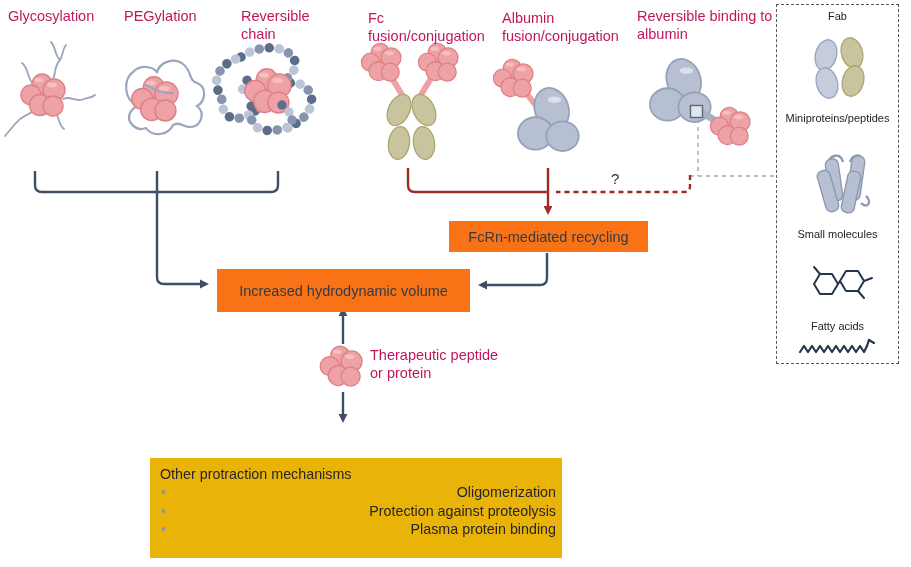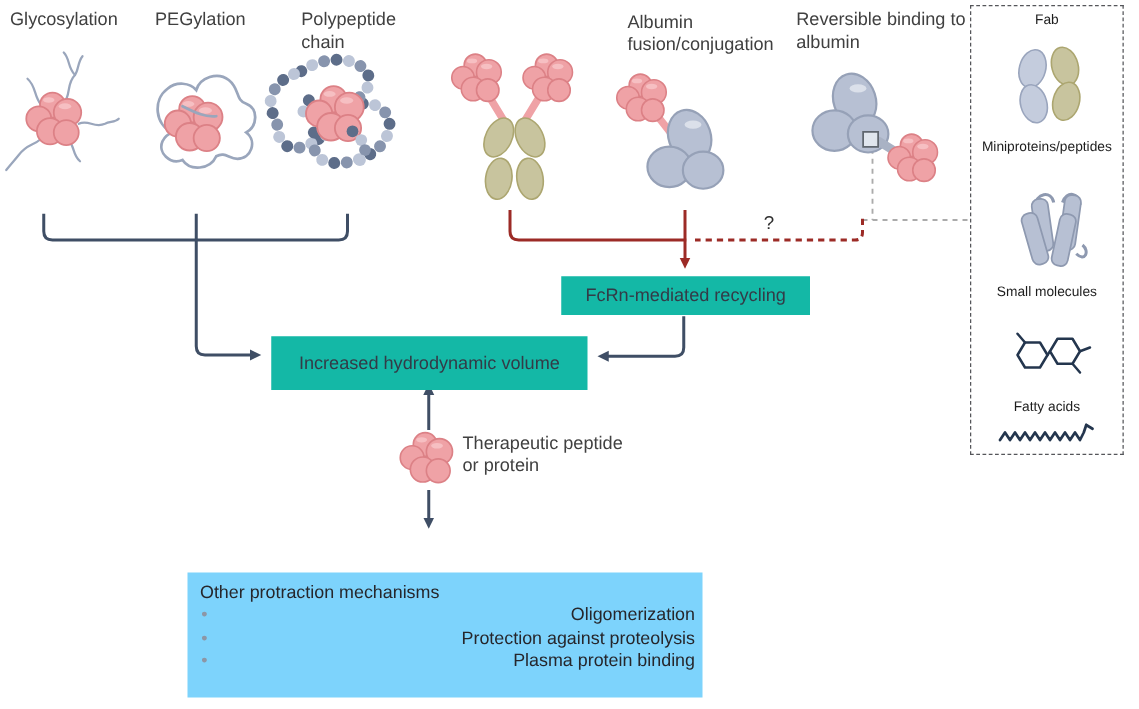--- a/index.html
+++ b/index.html
@@ -1,25 +1,25 @@
 <!DOCTYPE html>
 <html><head>
 <meta charset="utf-8">
 <style>
   html,body{margin:0;padding:0;background:#fff;}
   .stage{position:relative;width:911px;height:567px;background:#ffffff;overflow:hidden;
          font-family:"Liberation Sans",sans-serif;color:#1d1d1d;}
   .stage svg{position:absolute;left:0;top:0;}
-  .lbl{position:absolute;font-size:14.5px;line-height:1.26;color:#404040;}
-  .box{position:absolute;background:#14b8a6;display:flex;align-items:center;justify-content:center;
+  .lbl{position:absolute;font-size:14.5px;line-height:1.26;color:#be185d;}
+  .box{position:absolute;background:#f97316;display:flex;align-items:center;justify-content:center;
        font-size:14.5px;color:#333b47;}
   .qmark{position:absolute;font-size:15px;color:#2e2e2e;}
   .panel{position:absolute;left:776px;top:4px;width:121px;height:358px;border:1.5px dashed #55565a;}
   .plbl{position:absolute;left:0;right:0;text-align:center;font-size:11px;line-height:1.26;color:#1d1d1d;}
-  .other-box{position:absolute;left:150px;top:458px;width:412px;height:100px;background:#7dd3fc;
+  .other-box{position:absolute;left:150px;top:458px;width:412px;height:100px;background:#eab308;
              font-size:14.3px;line-height:18.4px;color:#26262b;box-sizing:border-box;padding:7px 6px 0 10px;}
   .other-box ul{margin:0;padding:0;list-style:none;text-align:right;}
   .other-box li{position:relative;padding-left:14px;}
   .other-box li::before{content:"\2022";position:absolute;left:1px;color:#8d96a6;}
 </style>
 </head>
 <body>
 
 <div class="stage">
 
@@ -169,21 +169,22 @@
 
     <g stroke="#24364e" stroke-width="2.2" fill="none" stroke-linejoin="round" stroke-linecap="round">
       <path d="M 800,352 L 804,346 L 808,352 L 812,346 L 816,352 L 820,346 L 824,352 L 828,346 L 832,352
                L 836,346 L 840,352 L 844,346 L 848,352 L 852,346 L 856,352 L 860,346 L 864,352 L 867,346 L 869,340"></path>
       <path d="M 869,340 L 874,343"></path>
     </g>
   </svg>
 
   <div class="lbl" style="left:8px;top:7px;width:110px">Glycosylation</div>
   <div class="lbl" style="left:124px;top:7px;width:100px">PEGylation</div>
-  <div class="lbl" style="left:241px;top:7px;width:92px">Polypeptide chain</div>
+  <div class="lbl" style="left:241px;top:7px;width:92px">Reversible chain</div>
+  <div class="lbl" style="left:368px;top:9px;width:86px">Fc fusion/conjugation</div>
   <div class="lbl" style="left:637px;top:7px;width:138px">Reversible binding to albumin</div>
   <div class="lbl" style="left:502px;top:9px;width:112px">Albumin fusion/conjugation</div>
   <div class="lbl" style="left:370px;top:346px;width:132px">Therapeutic peptide or protein</div>
   <div class="qmark" style="left:611px;top:170px">?</div>
 
   <div class="box" style="left:449px;top:221px;width:199px;height:31px">FcRn-mediated recycling</div>
   <div class="box" style="left:217px;top:269px;width:253px;height:43px">Increased hydrodynamic volume</div>
 
   <div class="other-box">
     <div>Other protraction mechanisms</div>

